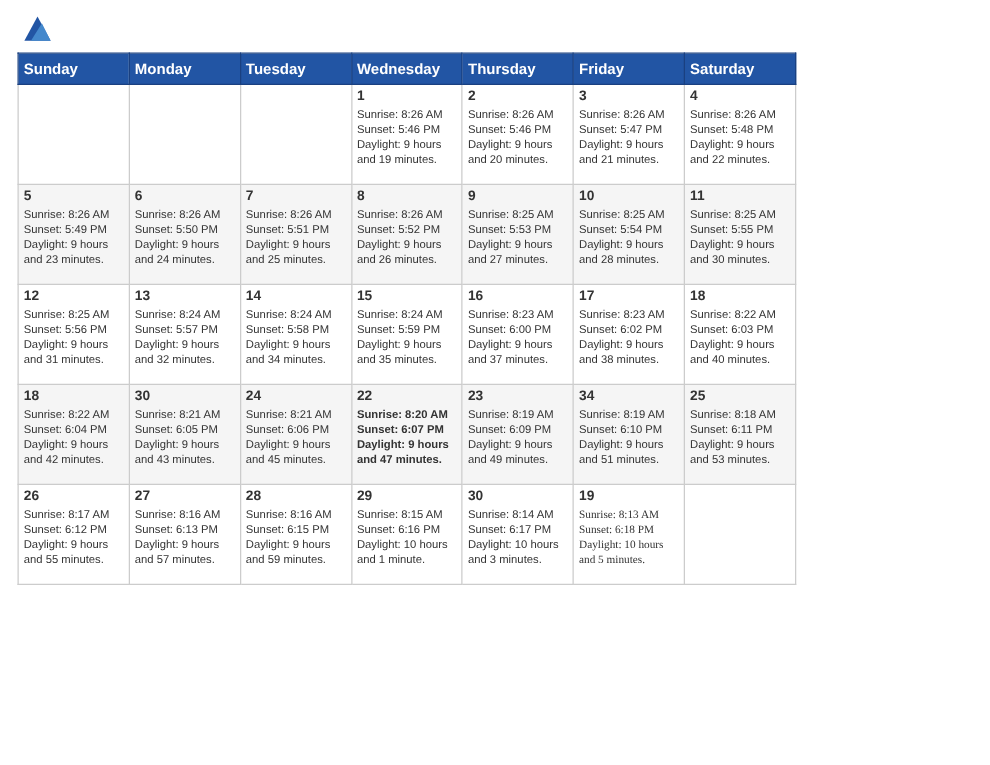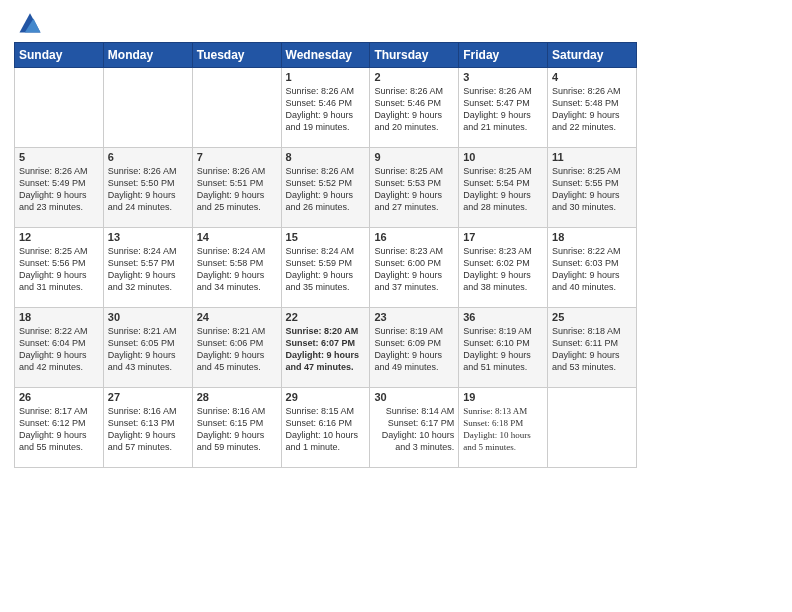--- a/index.html
+++ b/index.html
@@ -264,21 +264,21 @@
 Sunset: 6:07 PM
 Daylight: 9 hours and 47 minutes.</div>
           </td>
           <td>
             <span class="day-number">23</span>
             <div class="day-info" style="white-space: pre-wrap;">Sunrise: 8:19 AM
 Sunset: 6:09 PM
 Daylight: 9 hours and 49 minutes.</div>
           </td>
           <td>
-            <span class="day-number">36</span>
+            <span class="day-number">34</span>
             <div class="day-info" style="white-space: pre-wrap;">Sunrise: 8:19 AM
 Sunset: 6:10 PM
 Daylight: 9 hours and 51 minutes.</div>
           </td>
           <td>
             <span class="day-number">25</span>
             <div class="day-info" style="white-space: pre-wrap;">Sunrise: 8:18 AM
 Sunset: 6:11 PM
 Daylight: 9 hours and 53 minutes.</div>
           </td>
@@ -303,21 +303,21 @@
 Daylight: 9 hours and 59 minutes.</div>
           </td>
           <td>
             <span class="day-number">29</span>
             <div class="day-info" style="white-space: pre-wrap;">Sunrise: 8:15 AM
 Sunset: 6:16 PM
 Daylight: 10 hours and 1 minute.</div>
           </td>
           <td>
             <span class="day-number">30</span>
-            <div class="day-info" style="white-space: pre-wrap; text-align: right;">Sunrise: 8:14 AM
+            <div class="day-info" style="white-space: pre-wrap;">Sunrise: 8:14 AM
 Sunset: 6:17 PM
 Daylight: 10 hours and 3 minutes.</div>
           </td>
           <td>
             <span class="day-number">19</span>
             <div class="day-info" style="white-space: pre-wrap; font-family: Liberation Serif, serif;">Sunrise: 8:13 AM
 Sunset: 6:18 PM
 Daylight: 10 hours and 5 minutes.</div>
           </td>
           <td class="empty-cell"></td>

